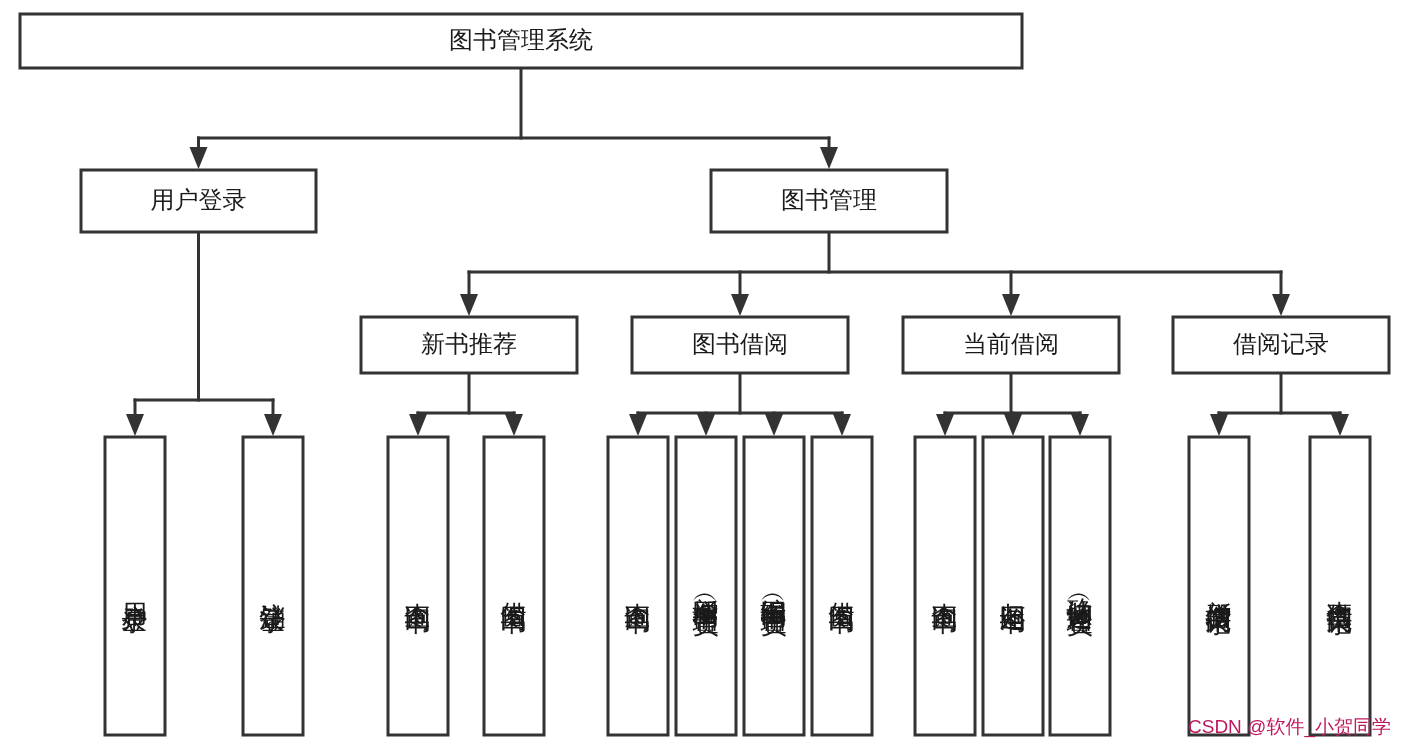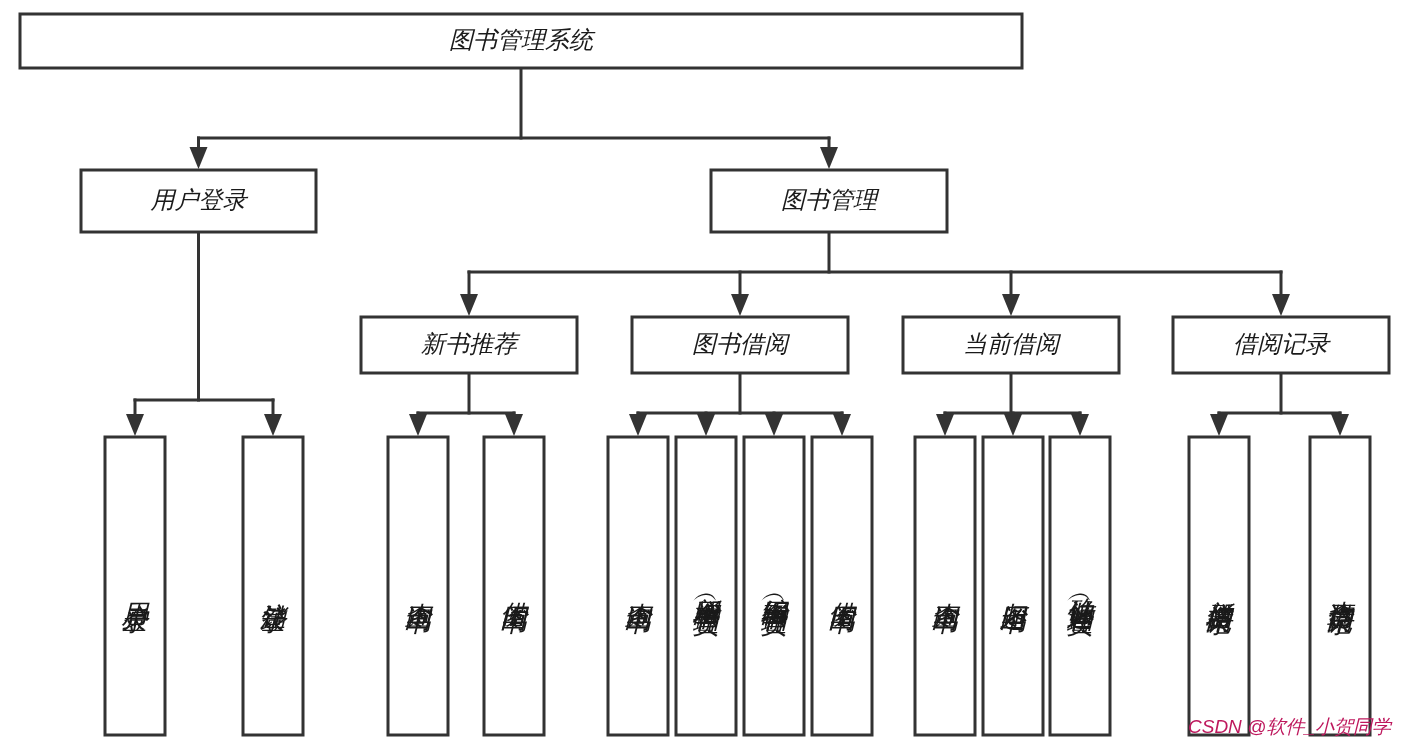--- a/index.html
+++ b/index.html
@@ -9,21 +9,20 @@
   }
   body {
     font-family: "Liberation Sans", "DejaVu Sans", sans-serif;
   }
   #diagram-root {
     position: relative;
     width: 1405px;
     height: 747px;
     background: #ffffff;
     overflow: hidden;
-    font-style: italic;
   }
   svg#flow-svg {
     position: absolute;
     top: 0;
     left: 0;
     width: 1405px;
     height: 747px;
     display: block;
   }
   .node-rect {

